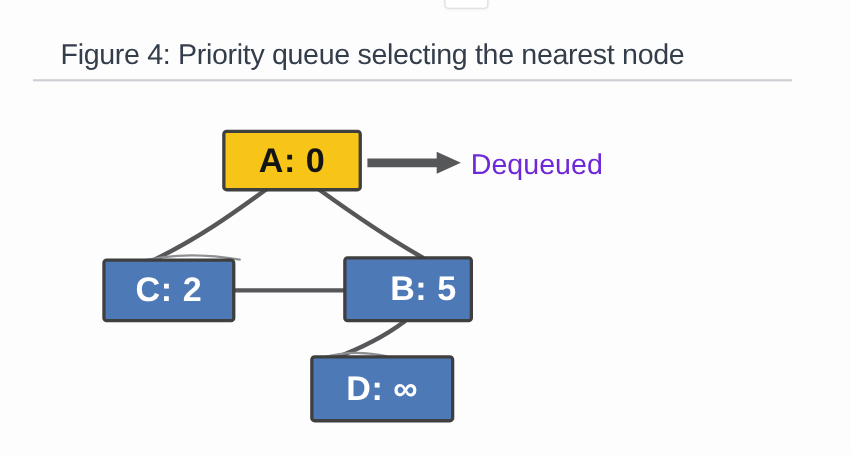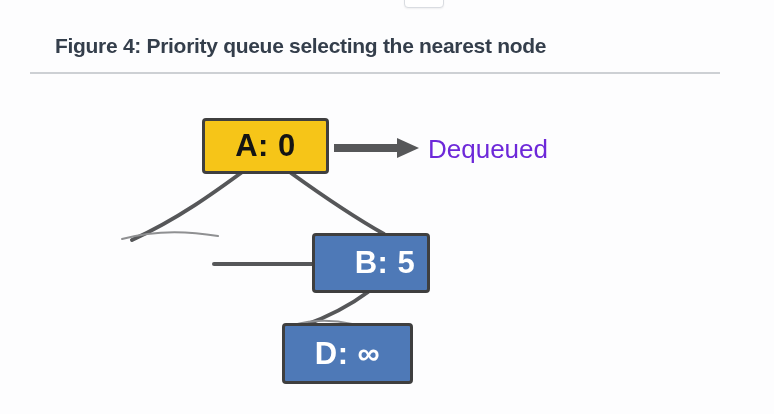--- a/index.html
+++ b/index.html
@@ -23,22 +23,22 @@
     height: 15px;
     background: #ffffff;
     border: 1px solid #d9dce1;
     border-radius: 4px;
     box-shadow: 0 1px 2px rgba(0,0,0,0.06);
   }
   .title {
     position: absolute;
     left: 55px;
     top: 34px;
-    font-size: 21px;
-    font-weight: 700;
+    font-size: 26px;
+    font-weight: 400;
     letter-spacing: -0.3px;
     color: var(--title, #343e4b);
     white-space: nowrap;
   }
   .rule {
     position: absolute;
     left: 30px;
     top: 72px;
     width: 690px;
     height: 2px;
@@ -111,20 +111,23 @@
     <g>
       <line x1="334" y1="148" x2="399" y2="148" stroke="#565759" stroke-width="8"></line>
       <polygon points="397,138 419,148 397,158" fill="#565759"></polygon>
     </g>
   </svg>
 
   <div class="node active node-a">
     <span>A: 0</span>
   </div>
 
+  <div class="node pending node-c">
+    <span>C: 2</span>
+  </div>
 
   <div class="node pending node-b">
     <span>B: 5</span>
   </div>
 
   <div class="node pending node-d">
     <span>D: ∞</span>
   </div>
 
   <div class="dequeued">Dequeued</div>

